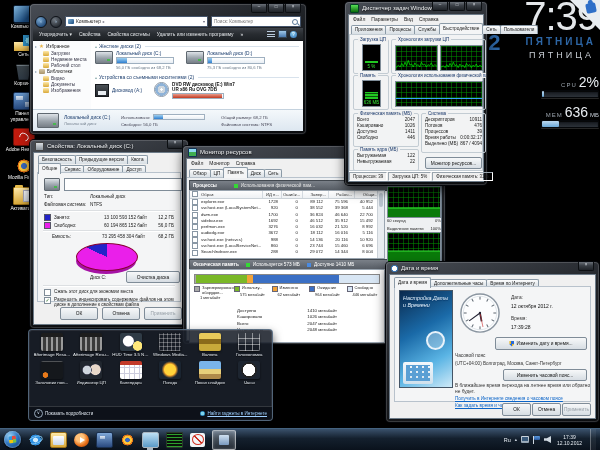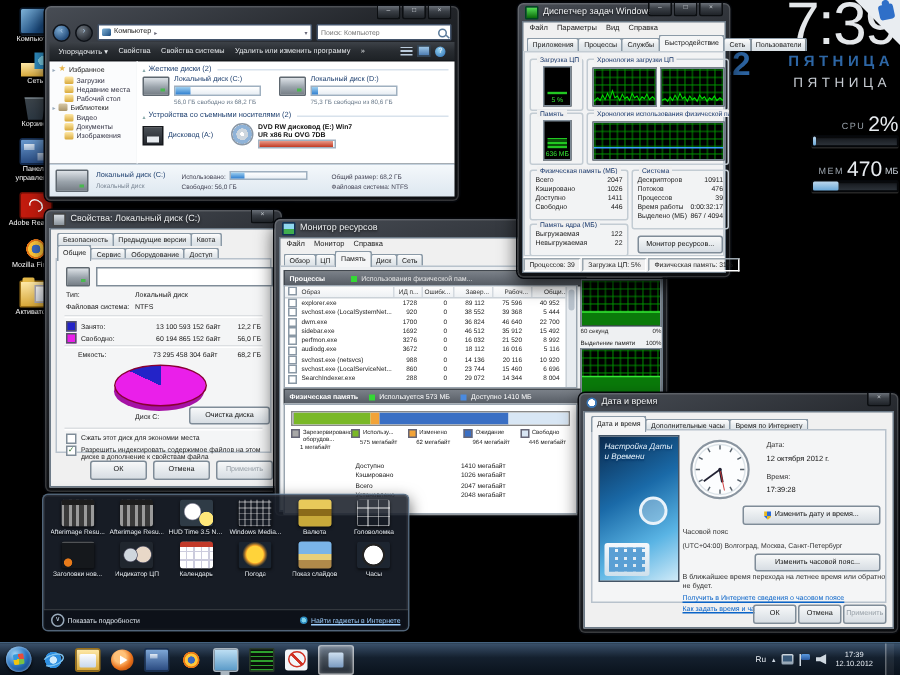--- a/index.html
+++ b/index.html
@@ -295,21 +295,21 @@
         <span class="mlab">CPU</span>
         <span class="mval">2%</span>
       </div>
     <div class="mtrack">
         <div class="mfill" style="width:4%"></div>
       </div>
   </div>
   <div id="gmem" class="meter">
     <div class="mrow">
         <span class="mlab">MEM</span>
-        <span class="mval">470</span>
+        <span class="mval">636</span>
         <span class="munit">МБ</span>
       </div>
     <div class="mtrack">
         <div class="mfill" style="width:31%"></div>
       </div>
   </div>
   <div id="corner"></div>
   <div id="puz"></div>
 
   <div id="explorer" class="win">

